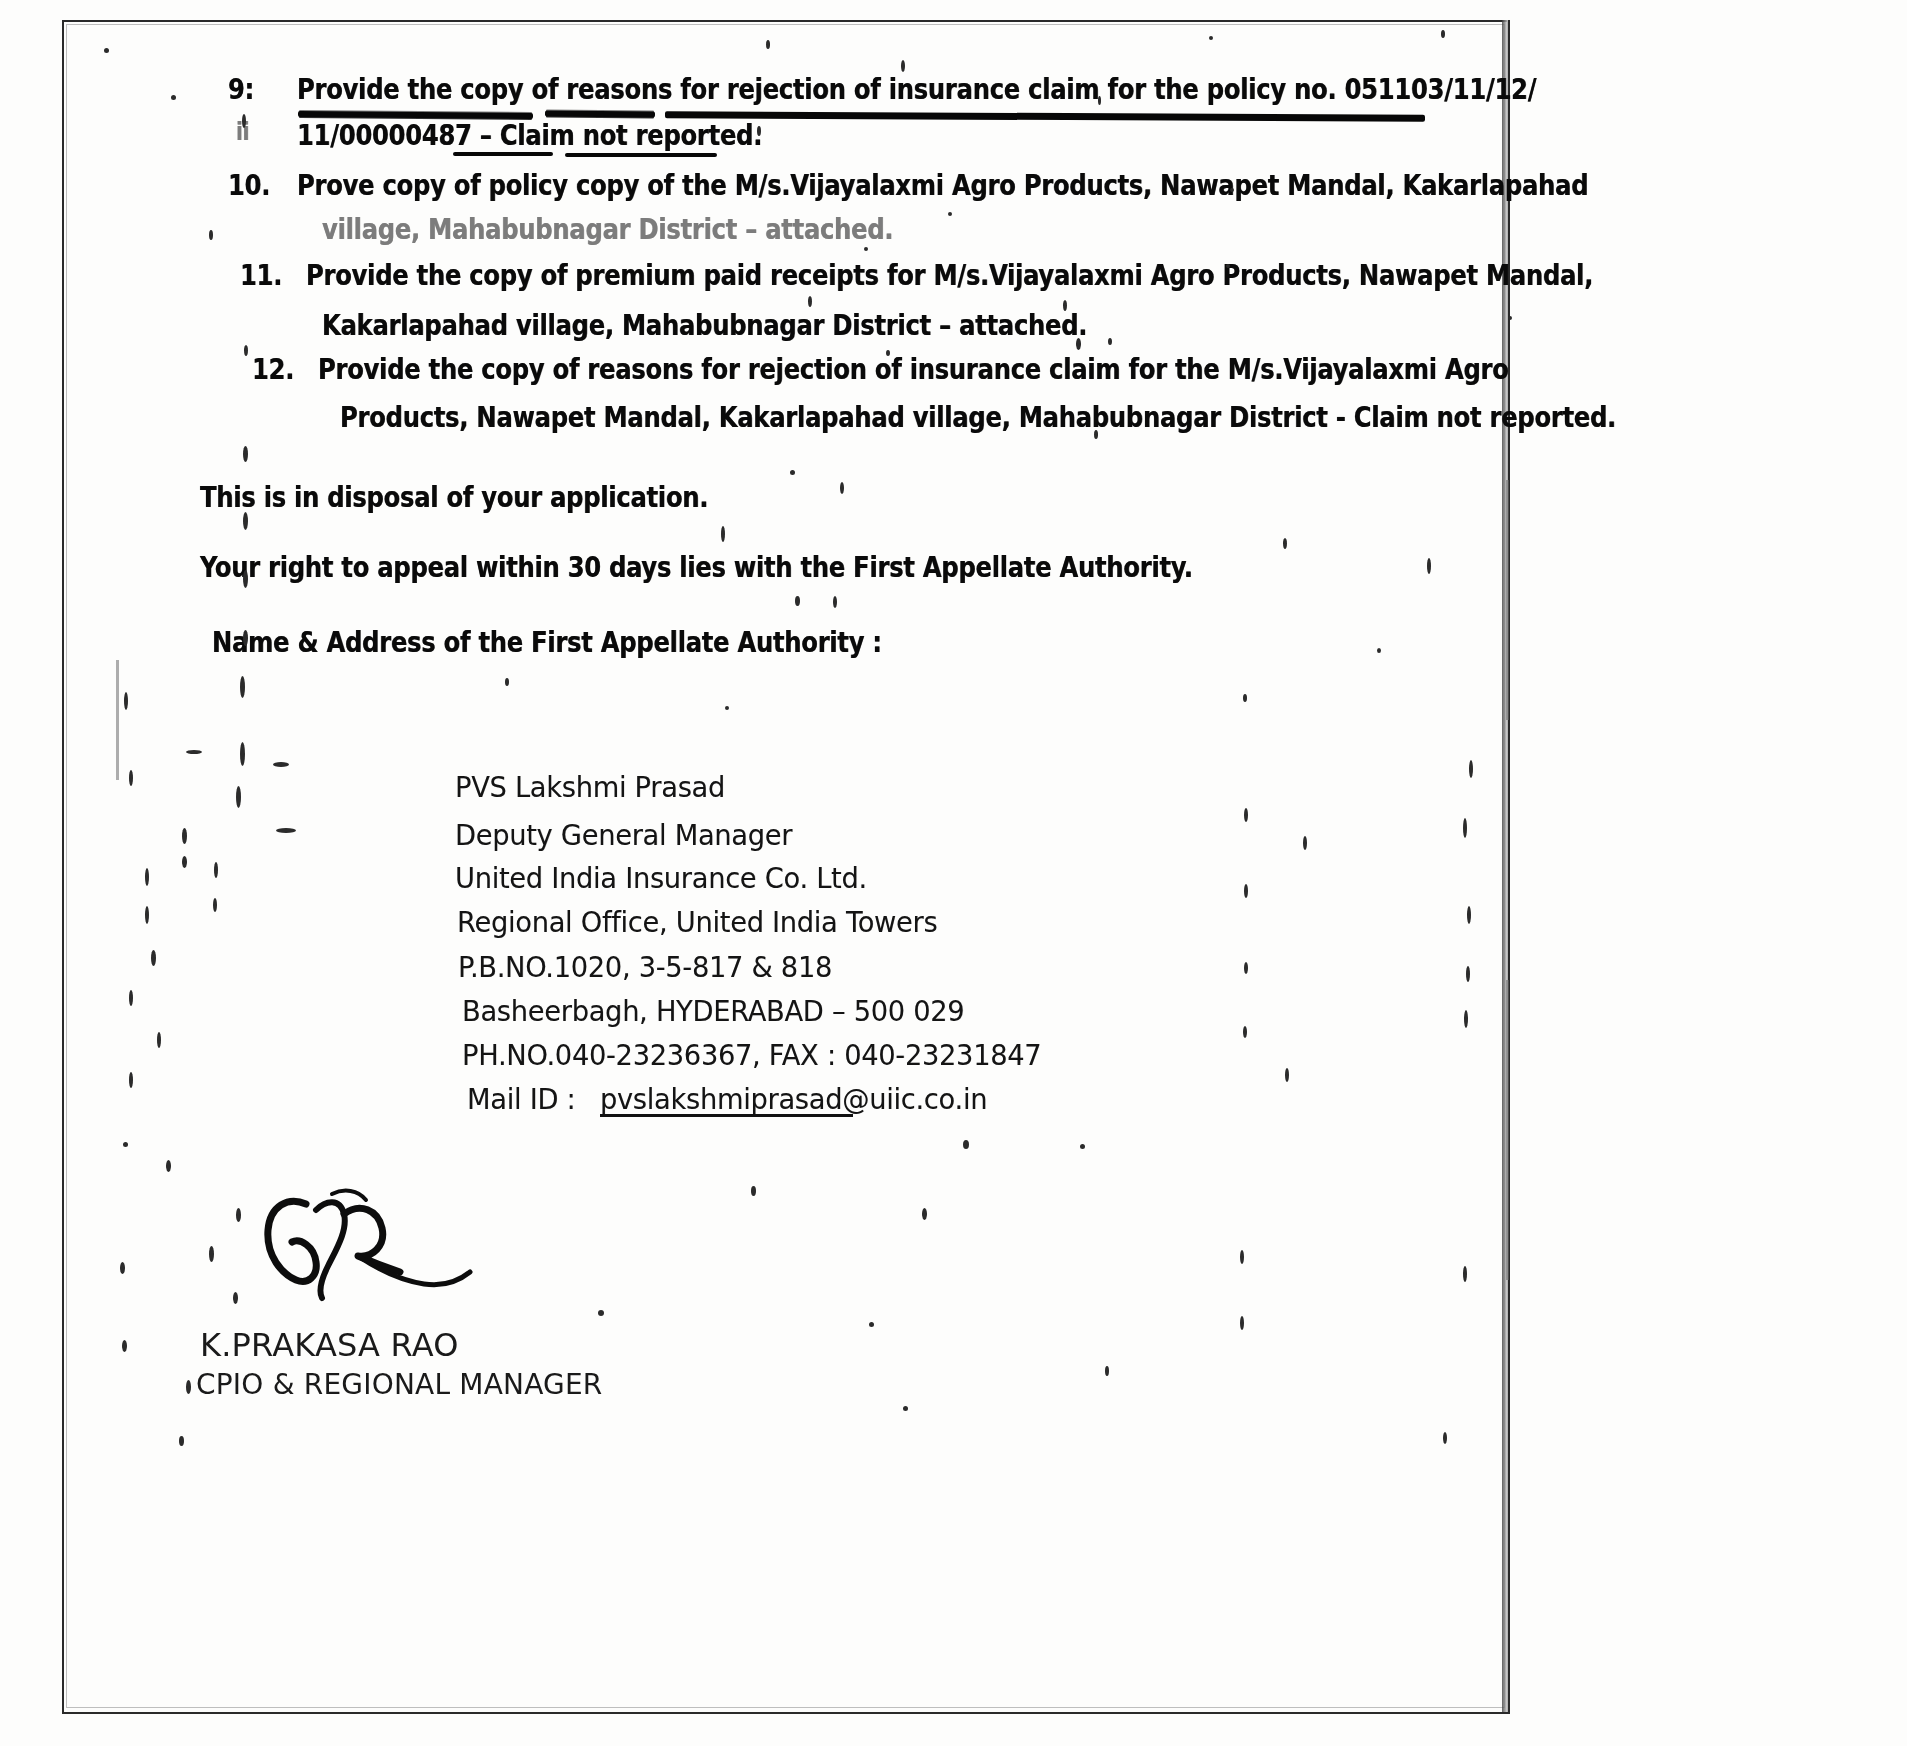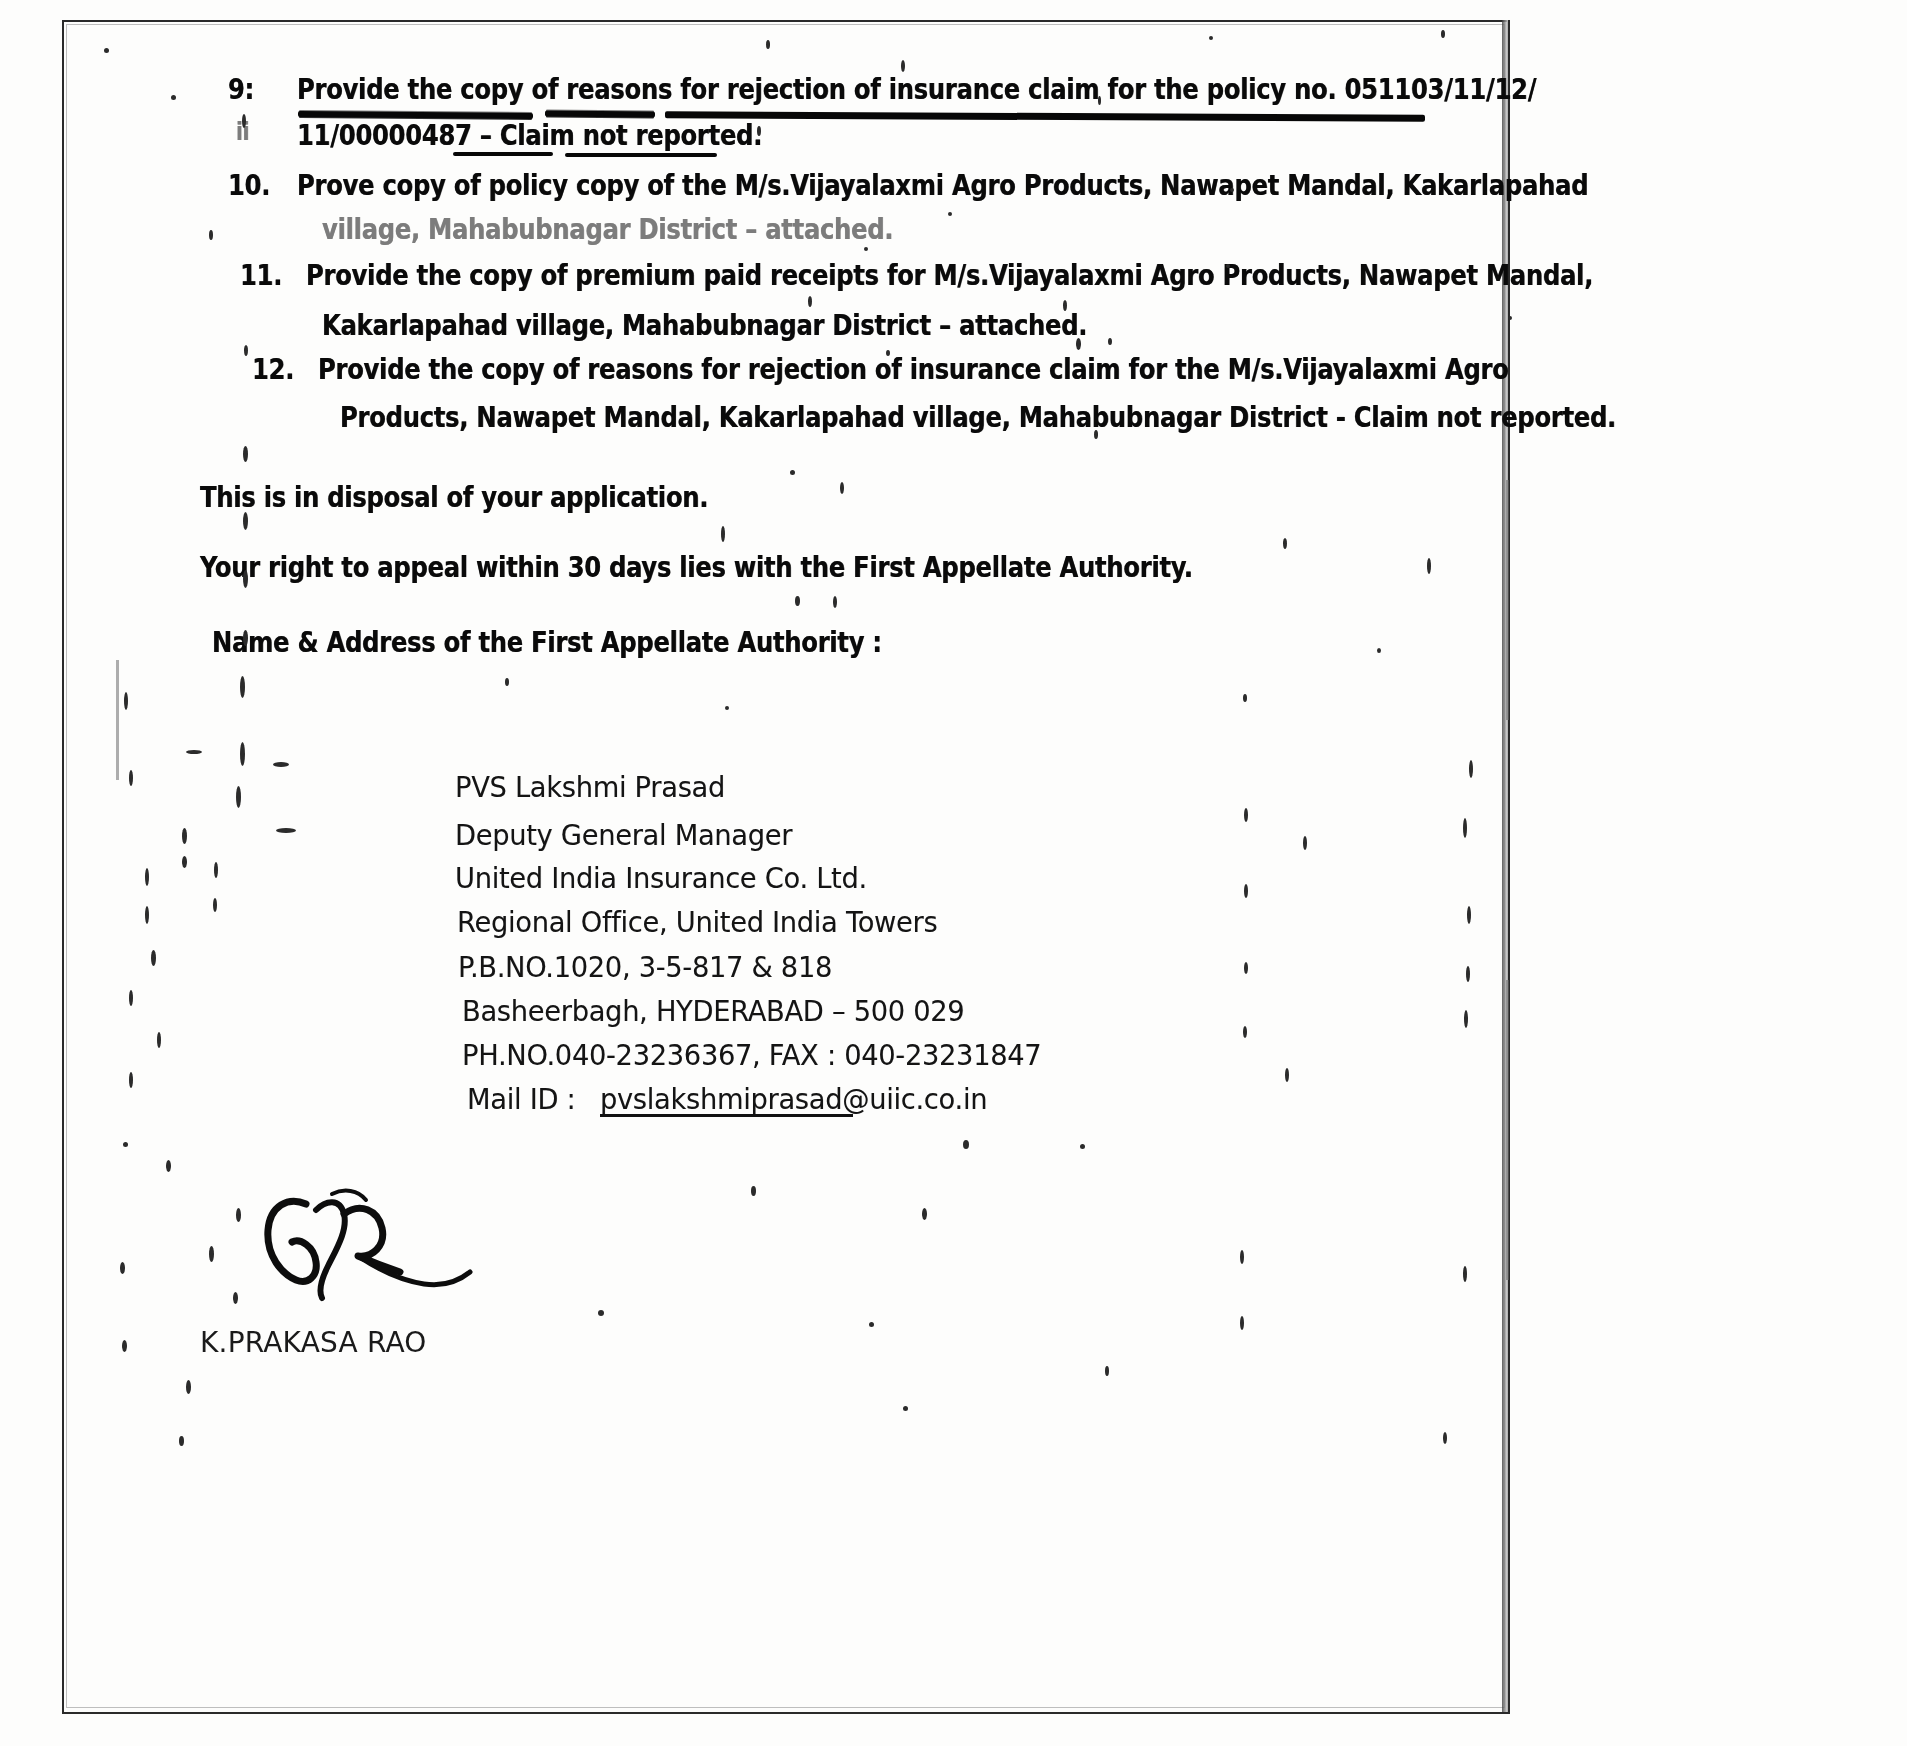--- a/index.html
+++ b/index.html
@@ -202,21 +202,22 @@
       <g fill="none" stroke="#0d0d0d" stroke-linecap="round" stroke-linejoin="round">
         <path d="M58 24 C40 16, 22 26, 20 50 C18 76, 34 94, 48 100 C60 105, 70 96, 68 82
                  C66 66, 52 58, 44 62" stroke-width="7"></path>
         <path d="M68 30 C78 20, 92 18, 96 34 C100 50, 88 70, 80 86 C74 98, 70 110, 74 118" stroke-width="6"></path>
         <path d="M96 34 C112 22, 130 30, 134 48 C138 66, 124 78, 110 76 C124 82, 140 88, 152 92" stroke-width="7"></path>
         <path d="M110 76 C128 88, 150 100, 176 104 C196 107, 212 100, 222 92" stroke-width="5"></path>
         <path d="M84 14 C96 8, 110 10, 118 20" stroke-width="4"></path>
       </g>
     </svg>
 
-    <div class="sig-name" style="left:200px; top:1326px; font-size:28px;">K.PRAKASA RAO</div>
+    <div class="sig-name" style="left:200px; top:1326px; font-size:32px;">K.PRAKASA RAO</div>
+    <div class="sig-name" style="left:196px; top:1368px; font-size:28px;">CPIO &amp; REGIONAL MANAGER</div>
 
   </div>
 
   <div>
     <div class="speck" style="left:104px; top:48px;  width:5px; height:5px;"></div>
     <div class="speck" style="left:766px; top:40px;  width:4px; height:9px;"></div>
     <div class="speck" style="left:1209px;top:36px;  width:4px; height:4px;"></div>
     <div class="speck" style="left:1441px;top:30px;  width:4px; height:8px;"></div>
     <div class="speck" style="left:901px; top:60px;  width:4px; height:12px;"></div>
     <div class="speck" style="left:171px; top:95px;  width:5px; height:5px;"></div>

